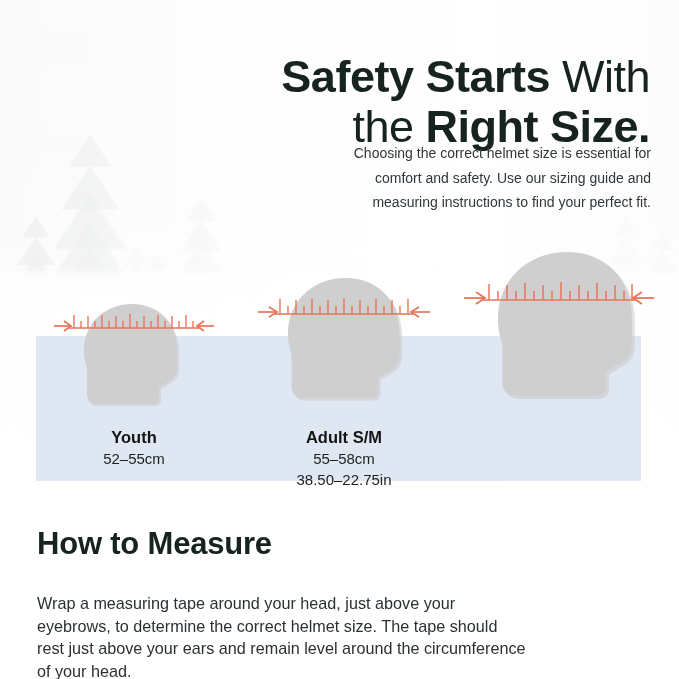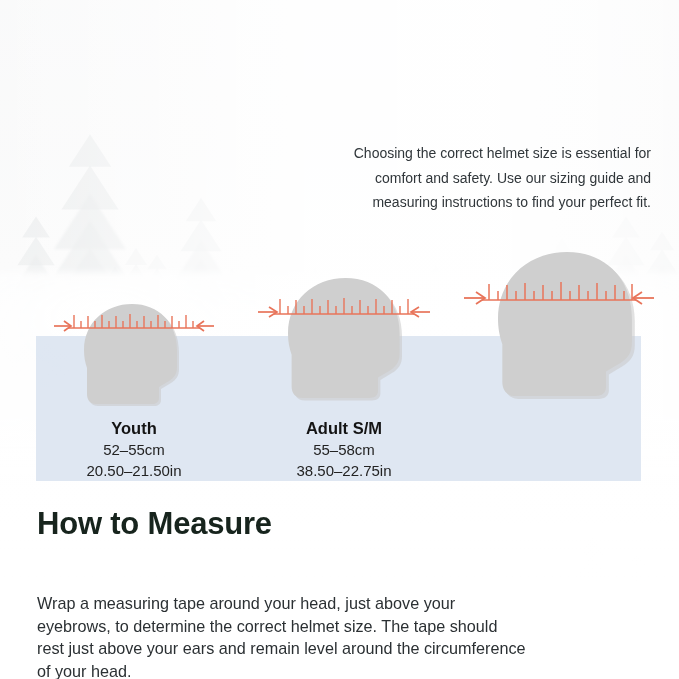--- a/index.html
+++ b/index.html
@@ -156,34 +156,34 @@
     text-align: center;
   }
   .head-wrap { position: relative; }
   .head-svg { display: block; }
 
   .size-name {
     color: #141414;
     font-weight: 700;
     font-size: 16.5px;
     line-height: 21px;
-    margin-top: 8px;
+    margin-top: 17px;
   }
   .size-metric {
     color: #232323;
     font-weight: 400;
     font-size: 15px;
     line-height: 21px;
   }
 
   
   .howto-title {
     position: absolute;
     left: 37px;
-    top: 480px;
+    top: 500px;
     width: 420px;
     color: #17241d;
     font-weight: 700;
     font-size: 31px;
     line-height: 36px;
     letter-spacing: -0.2px;
   }
   .howto-body {
     position: absolute;
     left: 37px;
@@ -332,20 +332,27 @@
     </div>
 
     <div class="snow-ground"></div>
     <div class="snow-ground-2"></div>
     <div class="bg-haze"></div>
     <div class="bg-haze-right"></div>
   </div>
 
   <div class="content">
 
+    <h1 class="headline">
+      <span class="strong">Safety Starts</span>
+      <span class="light">With</span>
+      <br>
+      <span class="light">the</span>
+      <span class="strong">Right Size.</span>
+    </h1>
 
     <p class="subtitle">Choosing the correct helmet size is essential for comfort and safety. Use our sizing guide and measuring instructions to find your perfect fit.</p>
 
     <div class="size-band"></div>
 
     <div class="sizes">
 
       <div class="size-col" style="left:48px; top:70px; width:172px;">
         <div class="head-wrap">
           <svg class="head-svg" width="172" height="110" viewBox="0 0 172 110">
@@ -388,21 +395,20 @@
               <polyline points="16,21 23,26 16,31"></polyline>
             </g>
             <g stroke="#e8745a" stroke-width="1.7" fill="none">
               <line x1="166" y1="26" x2="150" y2="26"></line>
               <polyline points="156,21 149,26 156,31"></polyline>
             </g>
           </svg>
         </div>
         <div class="size-name">Youth</div>
         <div class="size-metric">52–55cm</div>
-        <div class="size-metric">20.50–21.50in</div>
       </div>
 
       <div class="size-col" style="left:252px; top:44px; width:184px;">
         <div class="head-wrap">
           <svg class="head-svg" width="184" height="136" viewBox="0 0 184 136">
             <g transform="translate(36,4) scale(0.60)">
               <path fill="#c9c9c9" opacity="0.55" transform="translate(4,4)" d="M96 0 C150 0 186 38 186 92 L186 126 C186 140 180 148 170 154
                        L150 166 L150 188 C150 196 144 200 136 200 L24 200
                        C12 200 6 192 6 180 L6 128 C2 116 0 106 0 92 C0 38 42 0 96 0 Z"></path>
               <path fill="#cfcfcf" d="M96 0 C150 0 186 38 186 92 L186 126 C186 140 180 148 170 154

